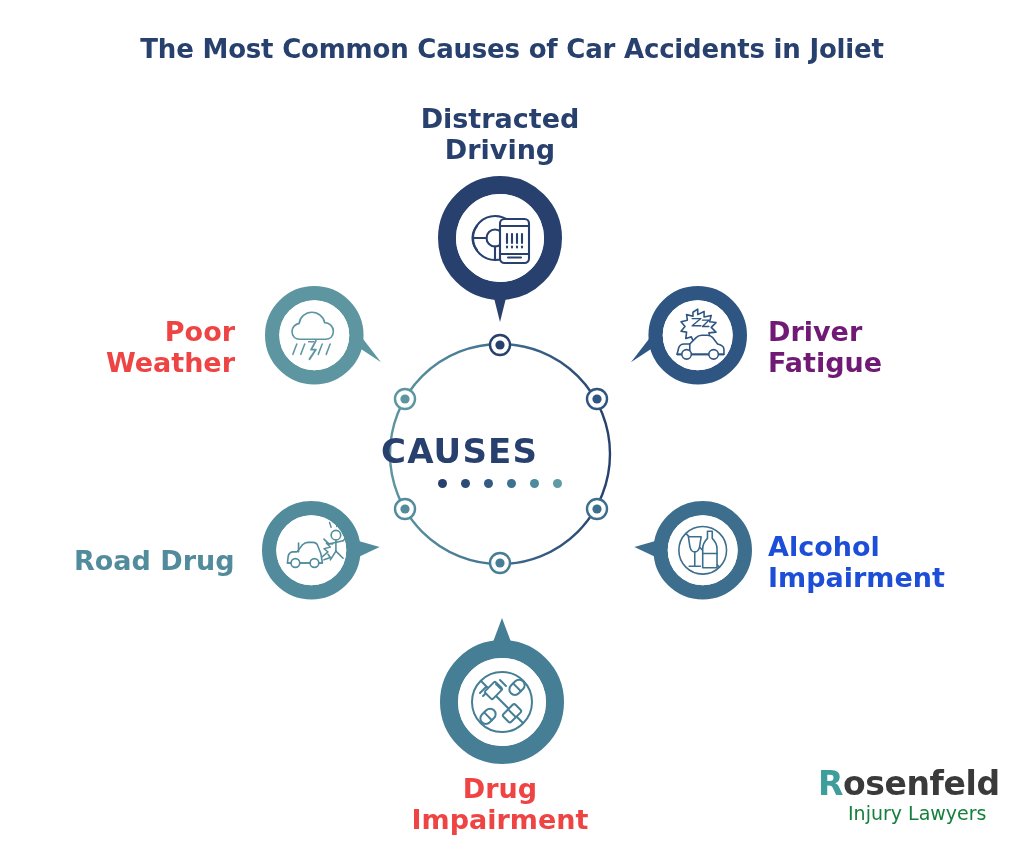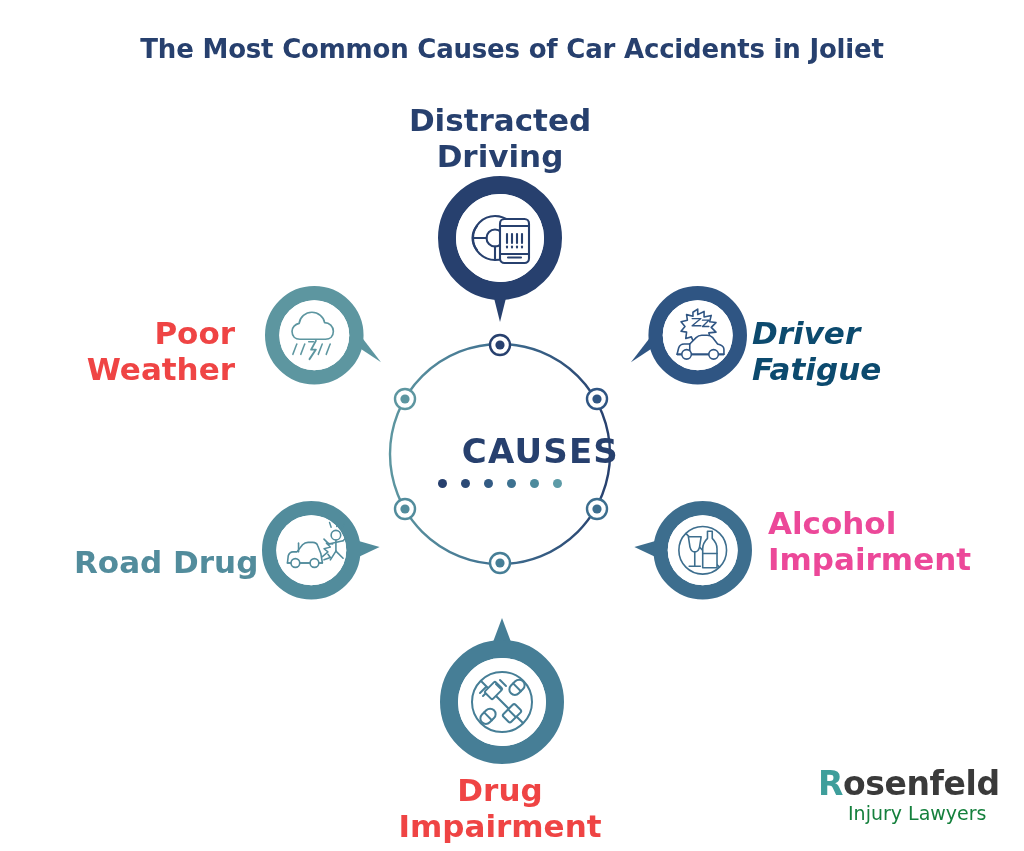--- a/index.html
+++ b/index.html
@@ -43,21 +43,21 @@
     top: 335px;
     width: 238px;
     height: 238px;
   }
   .hub-svg { position: absolute; inset: 0; }
   .hub-text {
     position: absolute;
     left: 0;
     top: 96px;
     width: 238px;
-    text-align: right;
+    text-align: left;
     font-size: 34px;
     font-weight: 700;
     letter-spacing: 1.2px;
     color: #27406e;
     font-family: "DejaVu Sans", sans-serif;
   }
   .hub-dots {
     position: absolute;
     left: 0;
     top: 144px;
@@ -76,21 +76,21 @@
   
   .node {
     position: absolute;
     width: 124px;
     height: 124px;
   }
   .node-svg { position: absolute; inset: 0; overflow: visible; }
 
   .label {
     position: absolute;
-    font-size: 31px;
+    font-size: 27px;
     font-weight: 700;
     line-height: 1.16;
     font-family: "DejaVu Sans", sans-serif;
     white-space: pre-line;
   }
   .label.center { text-align: center; }
   .label.right  { text-align: right; }
   .label.left   { text-align: left; }
 
   
@@ -228,41 +228,41 @@
         <path d="M68 43 L76 43 L68 51 L76 51" stroke-width="1.7"></path>
         <path d="M36 86 L38 78 C39 75 42 73 45 73 L52 73 L60 65 C62 63 64 62 67 62 L74 62
                  C77 62 79 63 81 65 L87 73 L90 74 C93 75 95 77 95 80 L95 86 Z" fill="#ffffff"></path>
         <path d="M36 86 L95 86"></path>
         <path d="M52 73 L52 86"></path>
         <circle cx="48" cy="86" r="6" fill="#ffffff"></circle>
         <circle cx="82" cy="86" r="6" fill="#ffffff"></circle>
       </g>
     </svg>
   </div>
-  <div class="label left" style="left: 752px; top: 316px; width: 220px; color: #0c4a6e; font-style: italic;">Driver
+  <div class="label left" style="left: 768px; top: 316px; width: 220px; color: #701a75;">Driver
 Fatigue</div>
 
   <div class="node" style="left:628px; top:501px; width:124px; height:124px;">
     <svg class="node-svg" viewBox="-32 0 156 124">
       <path d="M10 48 L6 72 L-24 58 Z" fill="#3d6e8e"></path>
       <circle cx="62" cy="62" r="53" fill="none" stroke="#3d6e8e" stroke-width="18"></circle>
       <circle cx="62" cy="62" r="44" fill="#ffffff"></circle>
       <g fill="none" stroke="#3d6e8e" stroke-width="2" stroke-linecap="round" stroke-linejoin="round">
         <circle cx="62" cy="62" r="30"></circle>
         <path d="M41 41 L83 83"></path>
         <path d="M68 38 L74 38 L74 47 C78 51 80 55 80 60 L80 84 L62 84 L62 60
                  C62 55 64 51 68 47 Z" fill="#ffffff"></path>
         <path d="M62 66 L80 66"></path>
         <path d="M44 45 L60 45 L58 58 C57 62 54 64 52 64 C50 64 47 62 46 58 Z" fill="#ffffff"></path>
         <path d="M52 64 L52 82"></path>
         <path d="M45 82 L59 82"></path>
       </g>
     </svg>
   </div>
-  <div class="label left" style="left: 768px; top: 506px; width: 250px; color: #ec4899;">Alcohol
+  <div class="label left" style="left: 768px; top: 531px; width: 250px; color: #1d4ed8;">Alcohol
 Impairment</div>
 
   <div class="node" style="left:440px; top:608px; width:124px; height:124px;">
     <svg class="node-svg" viewBox="0 -32 124 156">
       <path d="M50 10 L74 10 L62 -22 Z" fill="#467e96"></path>
       <circle cx="62" cy="62" r="53" fill="none" stroke="#467e96" stroke-width="18"></circle>
       <circle cx="62" cy="62" r="44" fill="#ffffff"></circle>
       <g fill="none" stroke="#467e96" stroke-width="2" stroke-linecap="round" stroke-linejoin="round">
         <circle cx="62" cy="62" r="30"></circle>
         <path d="M41 41 L83 83"></path>

